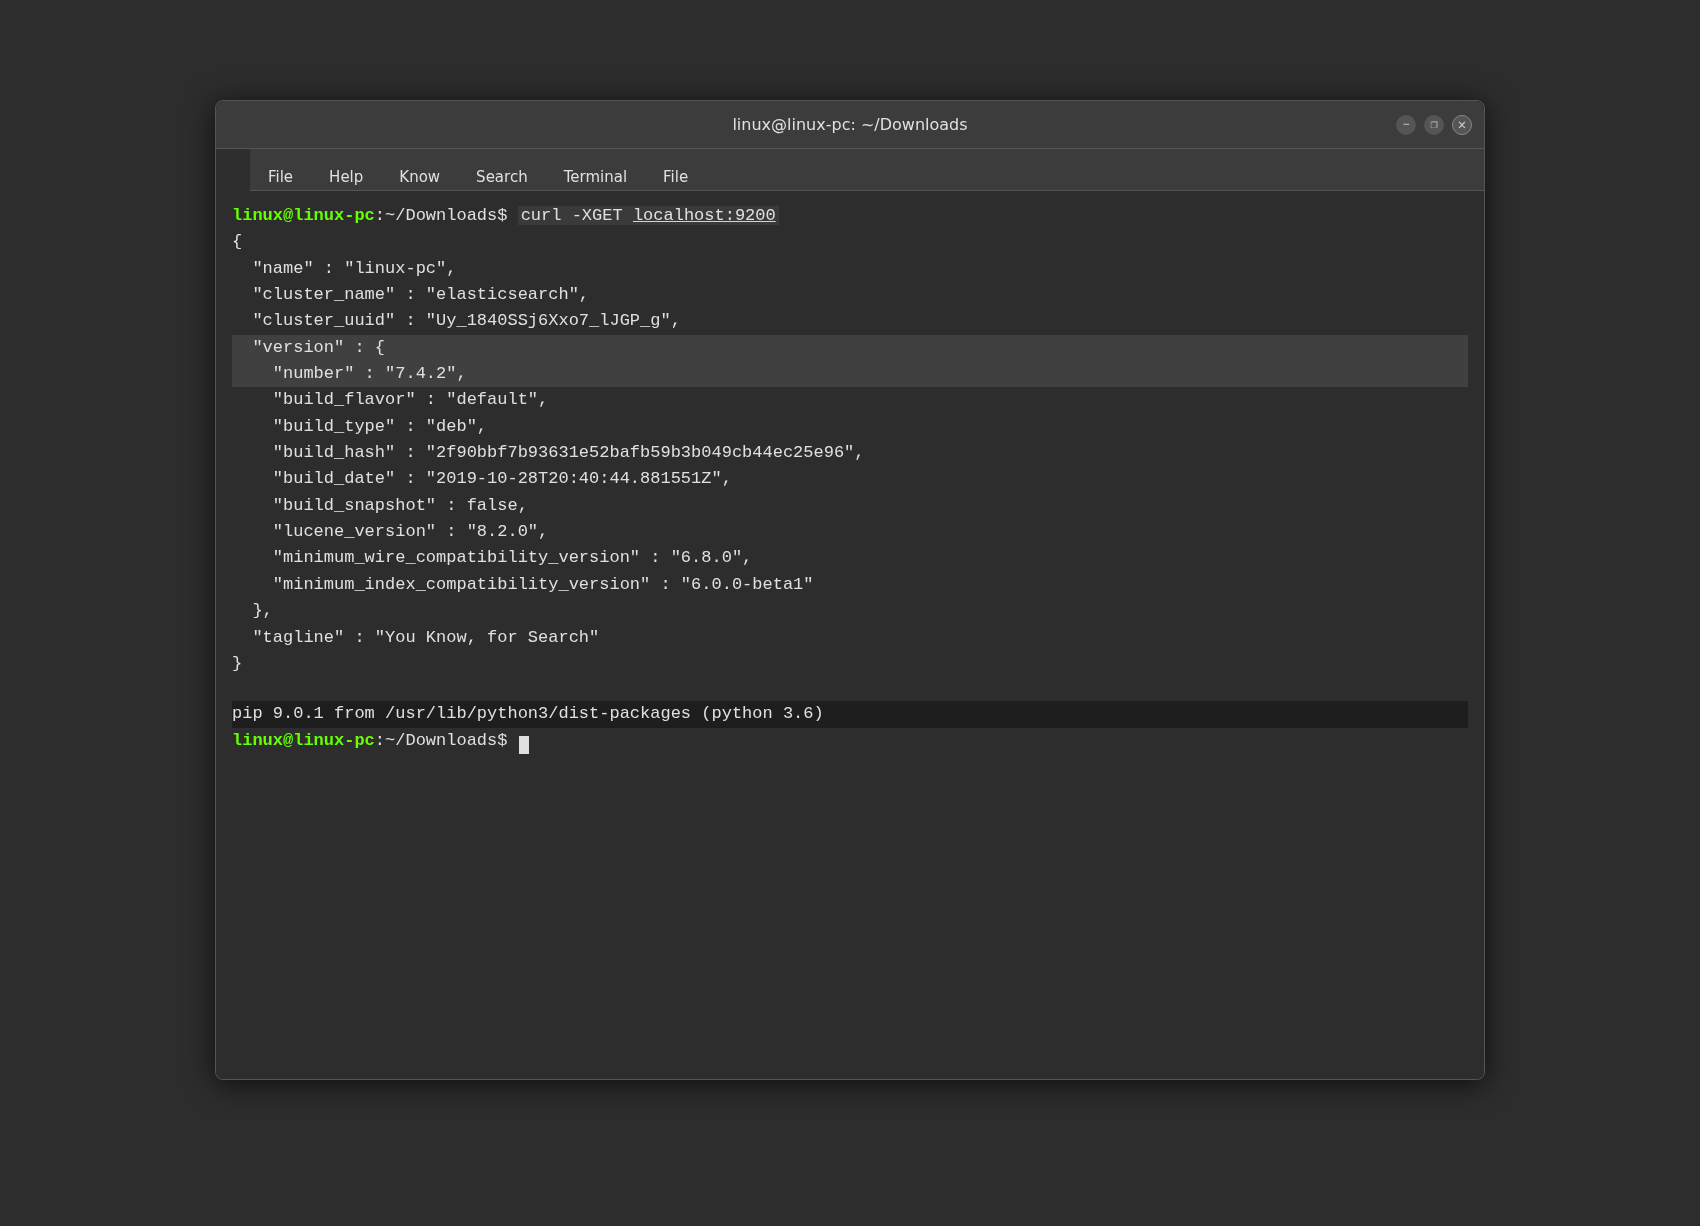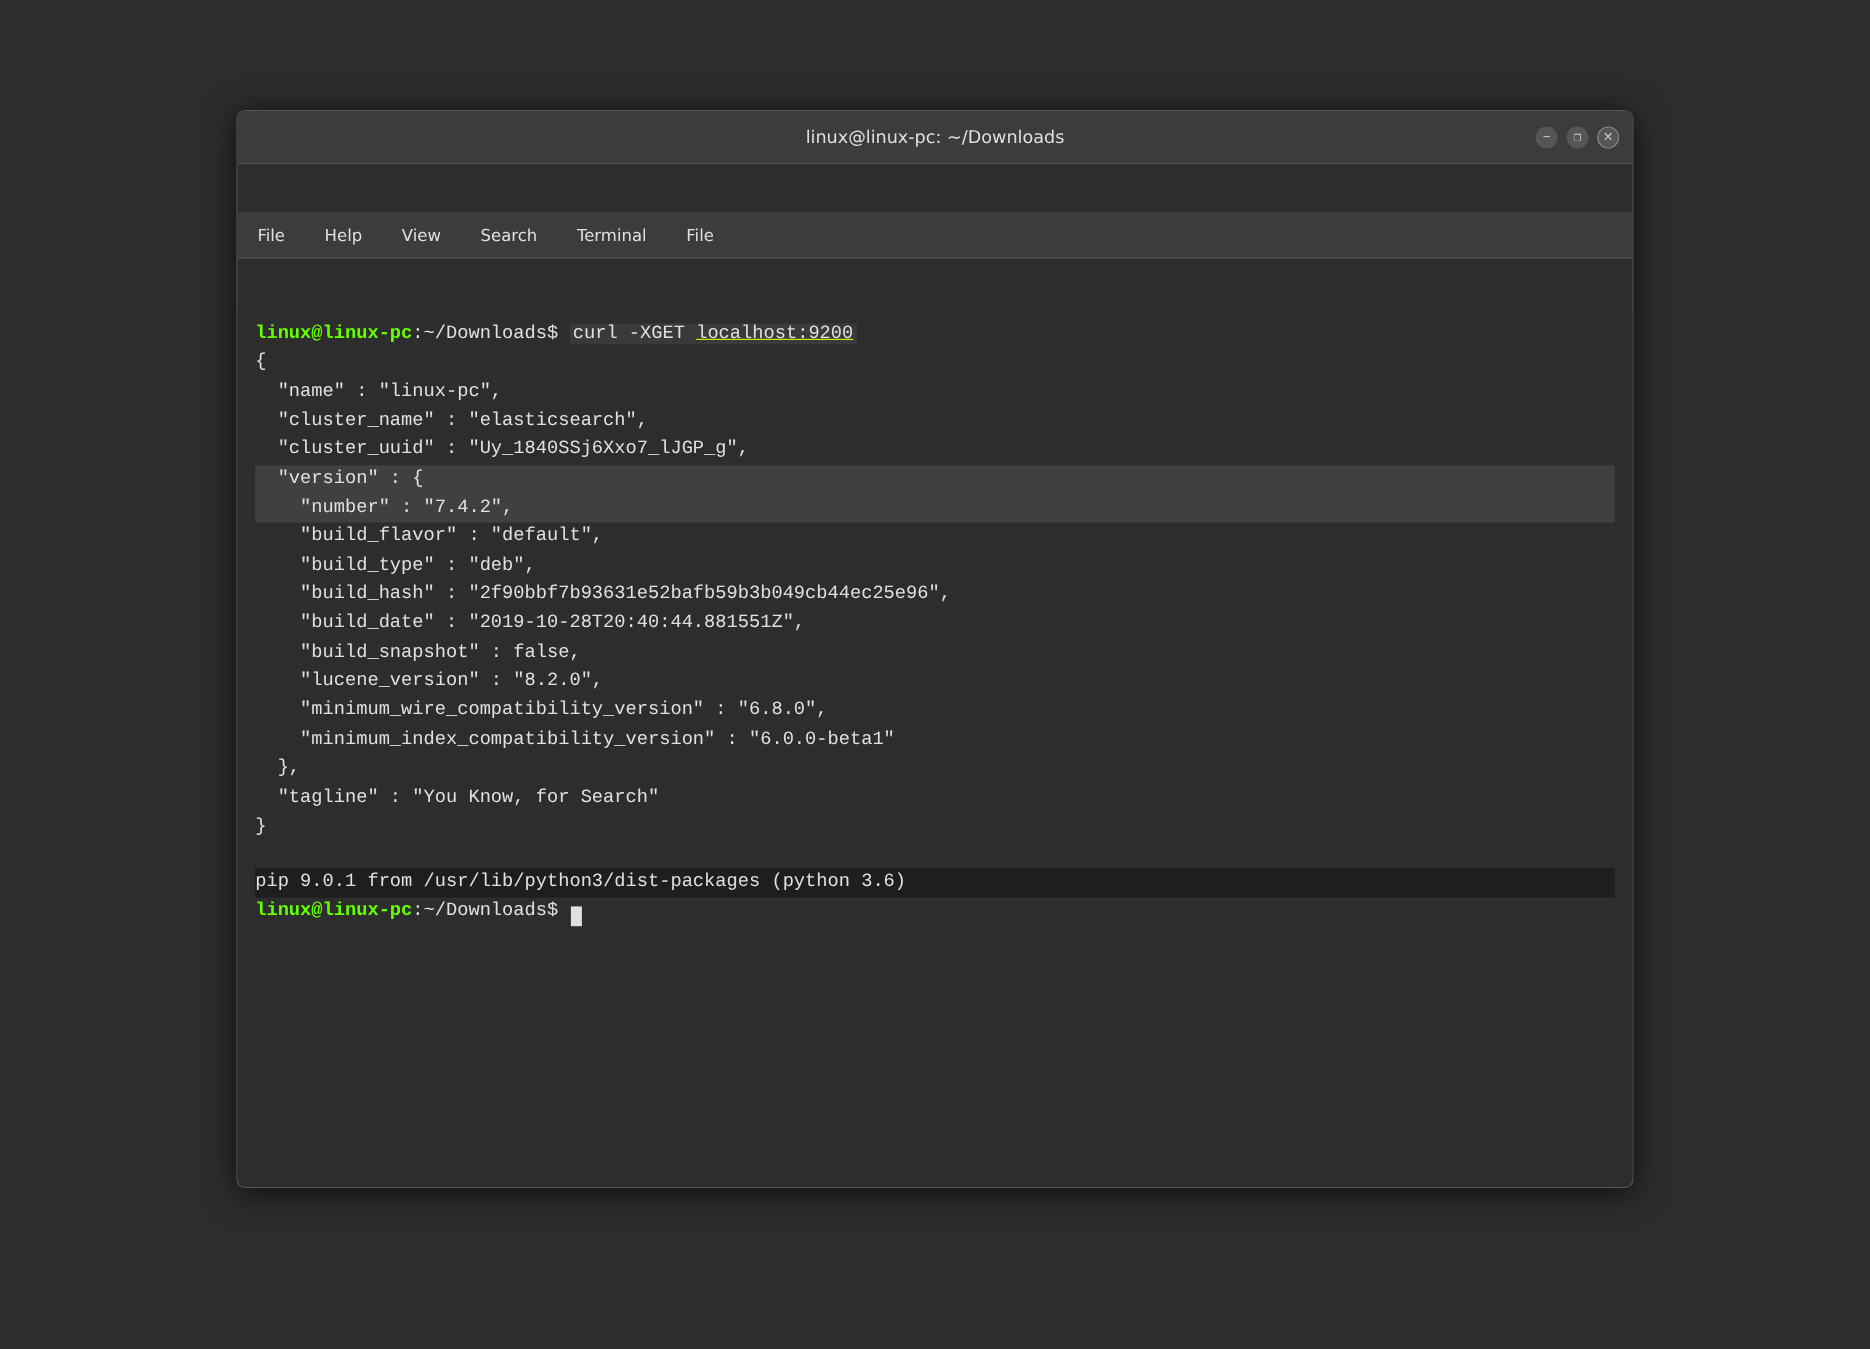--- a/index.html
+++ b/index.html
@@ -1,19 +1,18 @@
 <!DOCTYPE html>
 <html><head>
   <meta charset="utf-8">
   <style>
     * {
       margin: 0;
       padding: 0;
       box-sizing: border-box;
-      gap: 44px;
     }
 
     body {
       width: 1700px;
       height: 1226px;
       background: #2d2d2d;
       font-family: 'Courier New', Courier, monospace;
       overflow: hidden;
     }
 
@@ -83,24 +82,25 @@
       background: #555;
       border: 1px solid #888;
       color: #ccc;
       font-size: 14px;
     }
 
     .menubar {
       background: #3c3c3c;
       height: 42px;
       display: flex;
-      align-items: center;
+      align-items: flex-end;
       padding: 0 12px;
       gap: 24px;
       border-bottom: 1px solid #555;
+      margin-left: 34px;
     }
 
     .menu-item {
       color: #e0e0e0;
       font-family: 'DejaVu Sans', Arial, sans-serif;
       font-size: 15px;
       cursor: pointer;
       padding: 4px 6px;
     }
 
@@ -187,21 +187,21 @@
       </div>
       <div class="btn-close">
         <span>✕</span>
       </div>
     </div>
   </div>
 
   <div class="menubar">
     <span class="menu-item">File</span>
     <span class="menu-item">Help</span>
-    <span class="menu-item">View</span>
+    <span class="menu-item">Know</span>
     <span class="menu-item">Search</span>
     <span class="menu-item">Terminal</span>
     <span class="menu-item">File</span>
   </div>
 
   <div class="terminal-body">
 
     <div class="line"><span class="prompt-green">linux@linux-pc</span><span class="prompt-white">:~/Downloads</span><span class="prompt-white">$ </span><span class="cmd-block">curl -XGET <span class="underline">localhost:9200</span></span></div>
 
     <div class="line">{</div>

